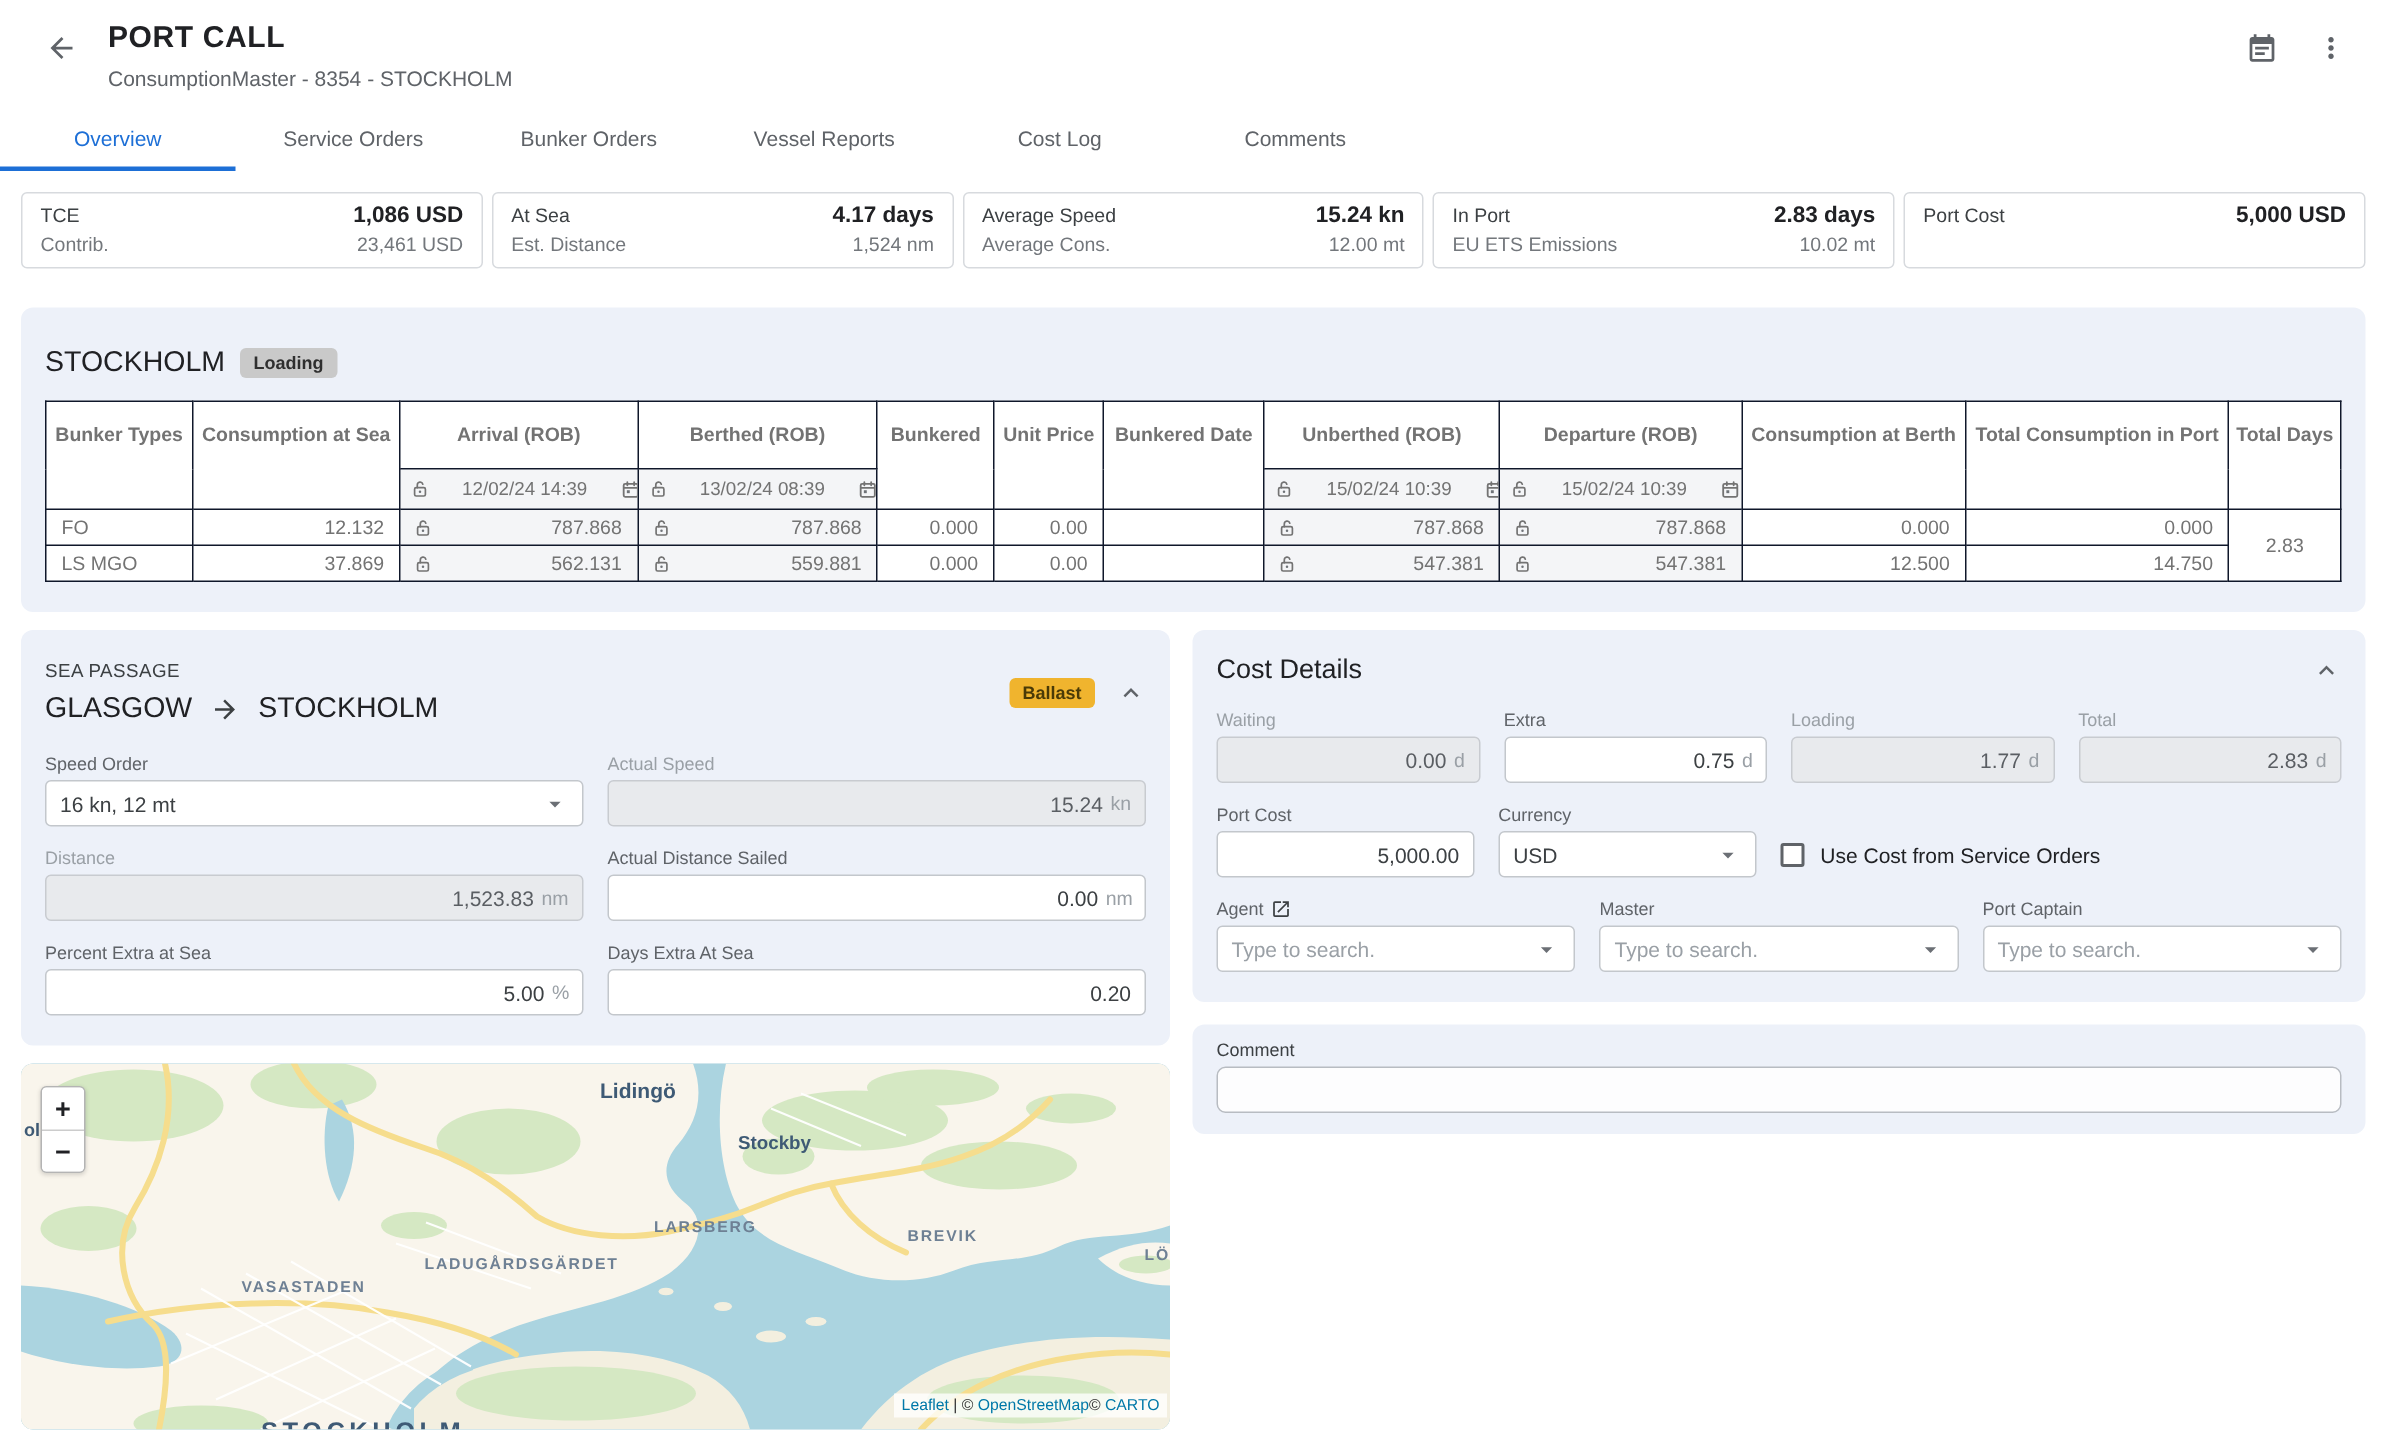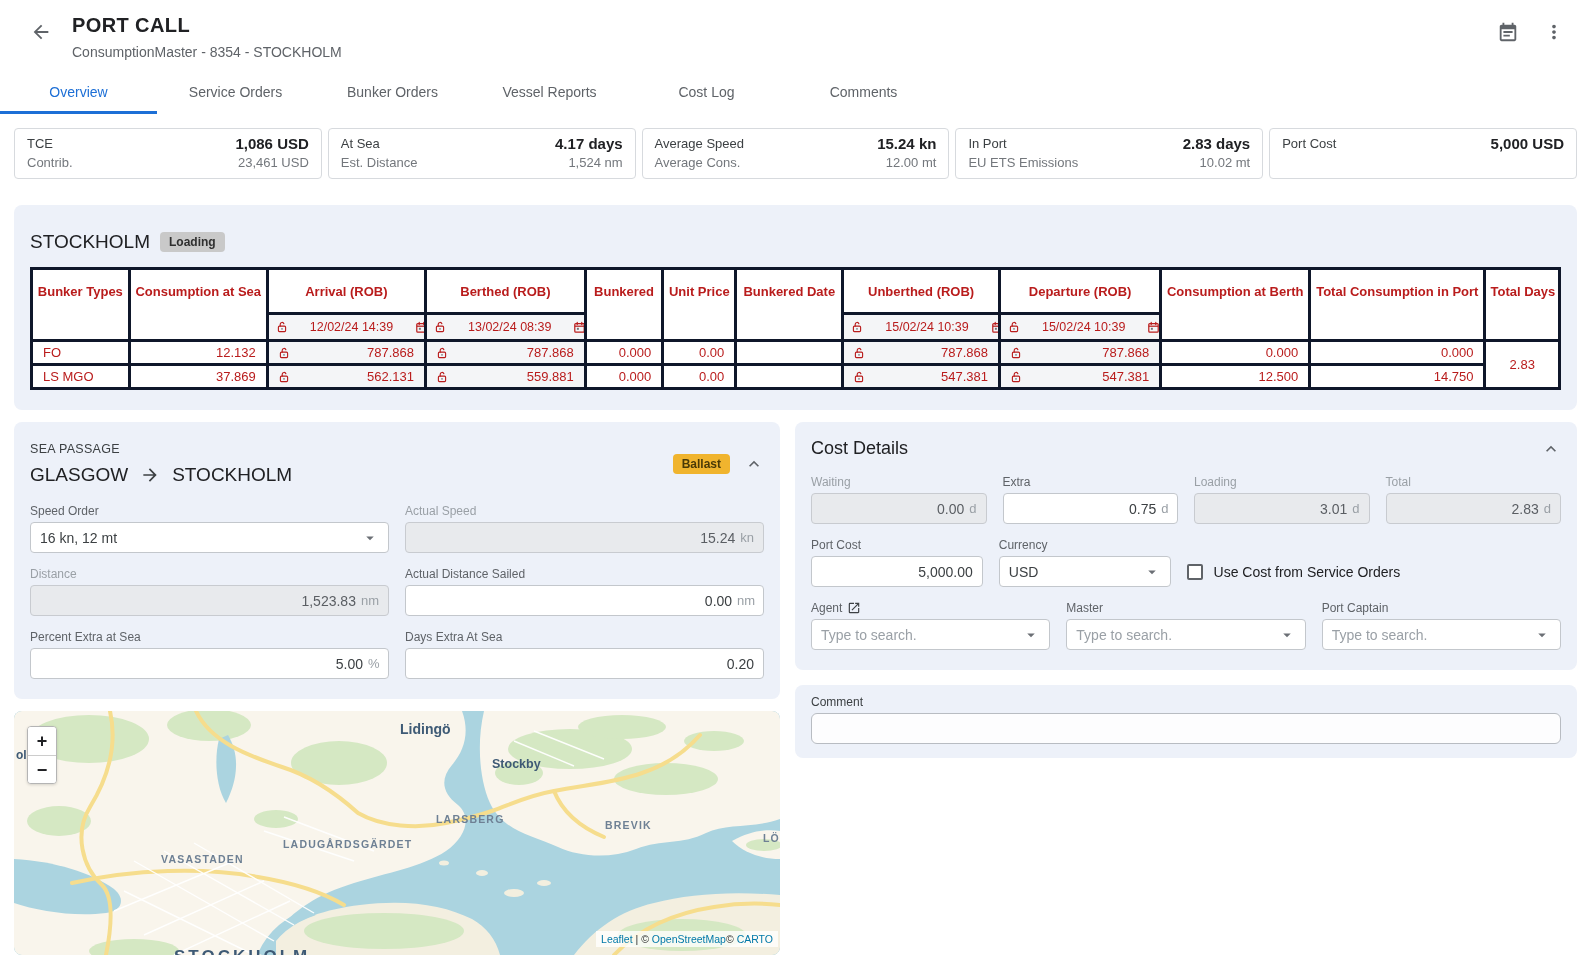--- a/index.html
+++ b/index.html
@@ -40,21 +40,21 @@
   .pb-panel { margin:26px 14px 0; padding:16px 16px 20px; }
   .pb-title { font-size:15px; color:#202124; }
   .pb-port { display:flex; align-items:center; gap:10px; margin-top:10px; margin-bottom:14px; }
   .pb-port-name { font-size:19px; color:#202124; }
   .badge { font-size:12px; font-weight:700; padding:3px 9px; border-radius:4px; }
   .badge.loading { background:#c9c9c9; color:#2f2f2f; }
   .badge.ballast { background:#f0b42e; color:#4a3a07; }
 
   
   table.bunkers { width:100%; border-collapse:collapse; background:#fff; table-layout:fixed; }
-  .bunkers th, .bunkers td { border:3px solid #0f172a; font-size:13px; color:#b91c1c; overflow:hidden; white-space:nowrap; }
+  .bunkers th, .bunkers td { border:1px solid #0f172a; font-size:13px; color:#737373; overflow:hidden; white-space:nowrap; }
   .bunkers th { font-weight:700; text-align:center; vertical-align:top; padding:14px 4px 0; height:45px; }
   .bunkers .date-row td { height:27px; padding:0; }
   .bunkers .data-row td { height:24px; padding:0 2px; }
   .bunkers td.txt { text-align:left; padding-left:10px; }
   .bunkers td.num { text-align:right; padding-right:10px; }
   .bunkers td.ctr { text-align:center; }
   .bunkers td.gray { background:#f4f5f7; }
   .date-field { display:flex; align-items:center; gap:22px; padding:0 7px; height:100%; }
   .date-field .date-text { flex:1; text-align:center; font-size:12.5px; }
   .rob-wrap { display:flex; align-items:center; gap:4px; padding-left:7px; }
@@ -596,21 +596,21 @@
         <div>
           <label class="flabel">Extra</label>
           <div class="input">
             <input class="bare" value="0.75" style="">
             <span class="unit">d</span>
           </div>
         </div>
         <div>
           <label class="flabel dim">Loading</label>
           <div class="input disabled">
-            <span class="val">3.01</span>
+            <span class="val">1.77</span>
             <span class="unit">d</span>
           </div>
         </div>
         <div>
           <label class="flabel dim">Total</label>
           <div class="input disabled">
             <span class="val">2.83</span>
             <span class="unit">d</span>
           </div>
         </div>

